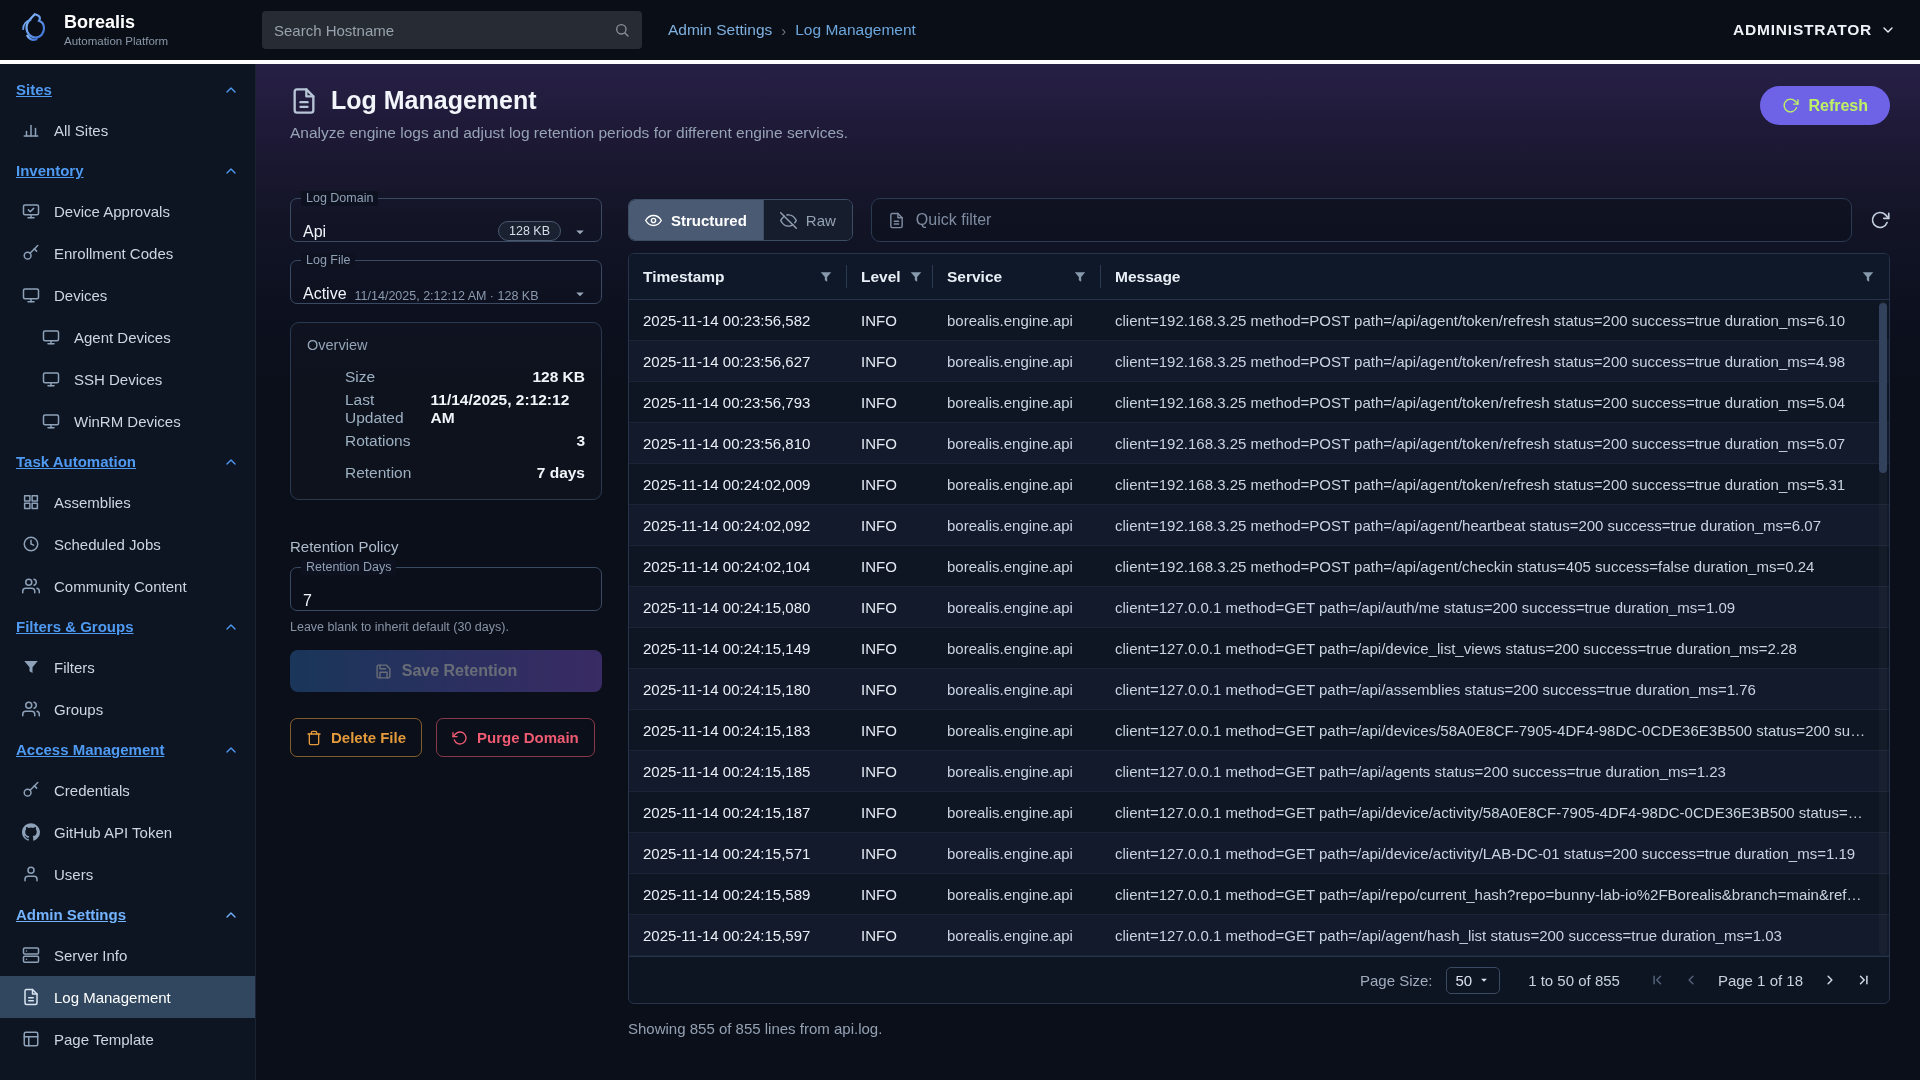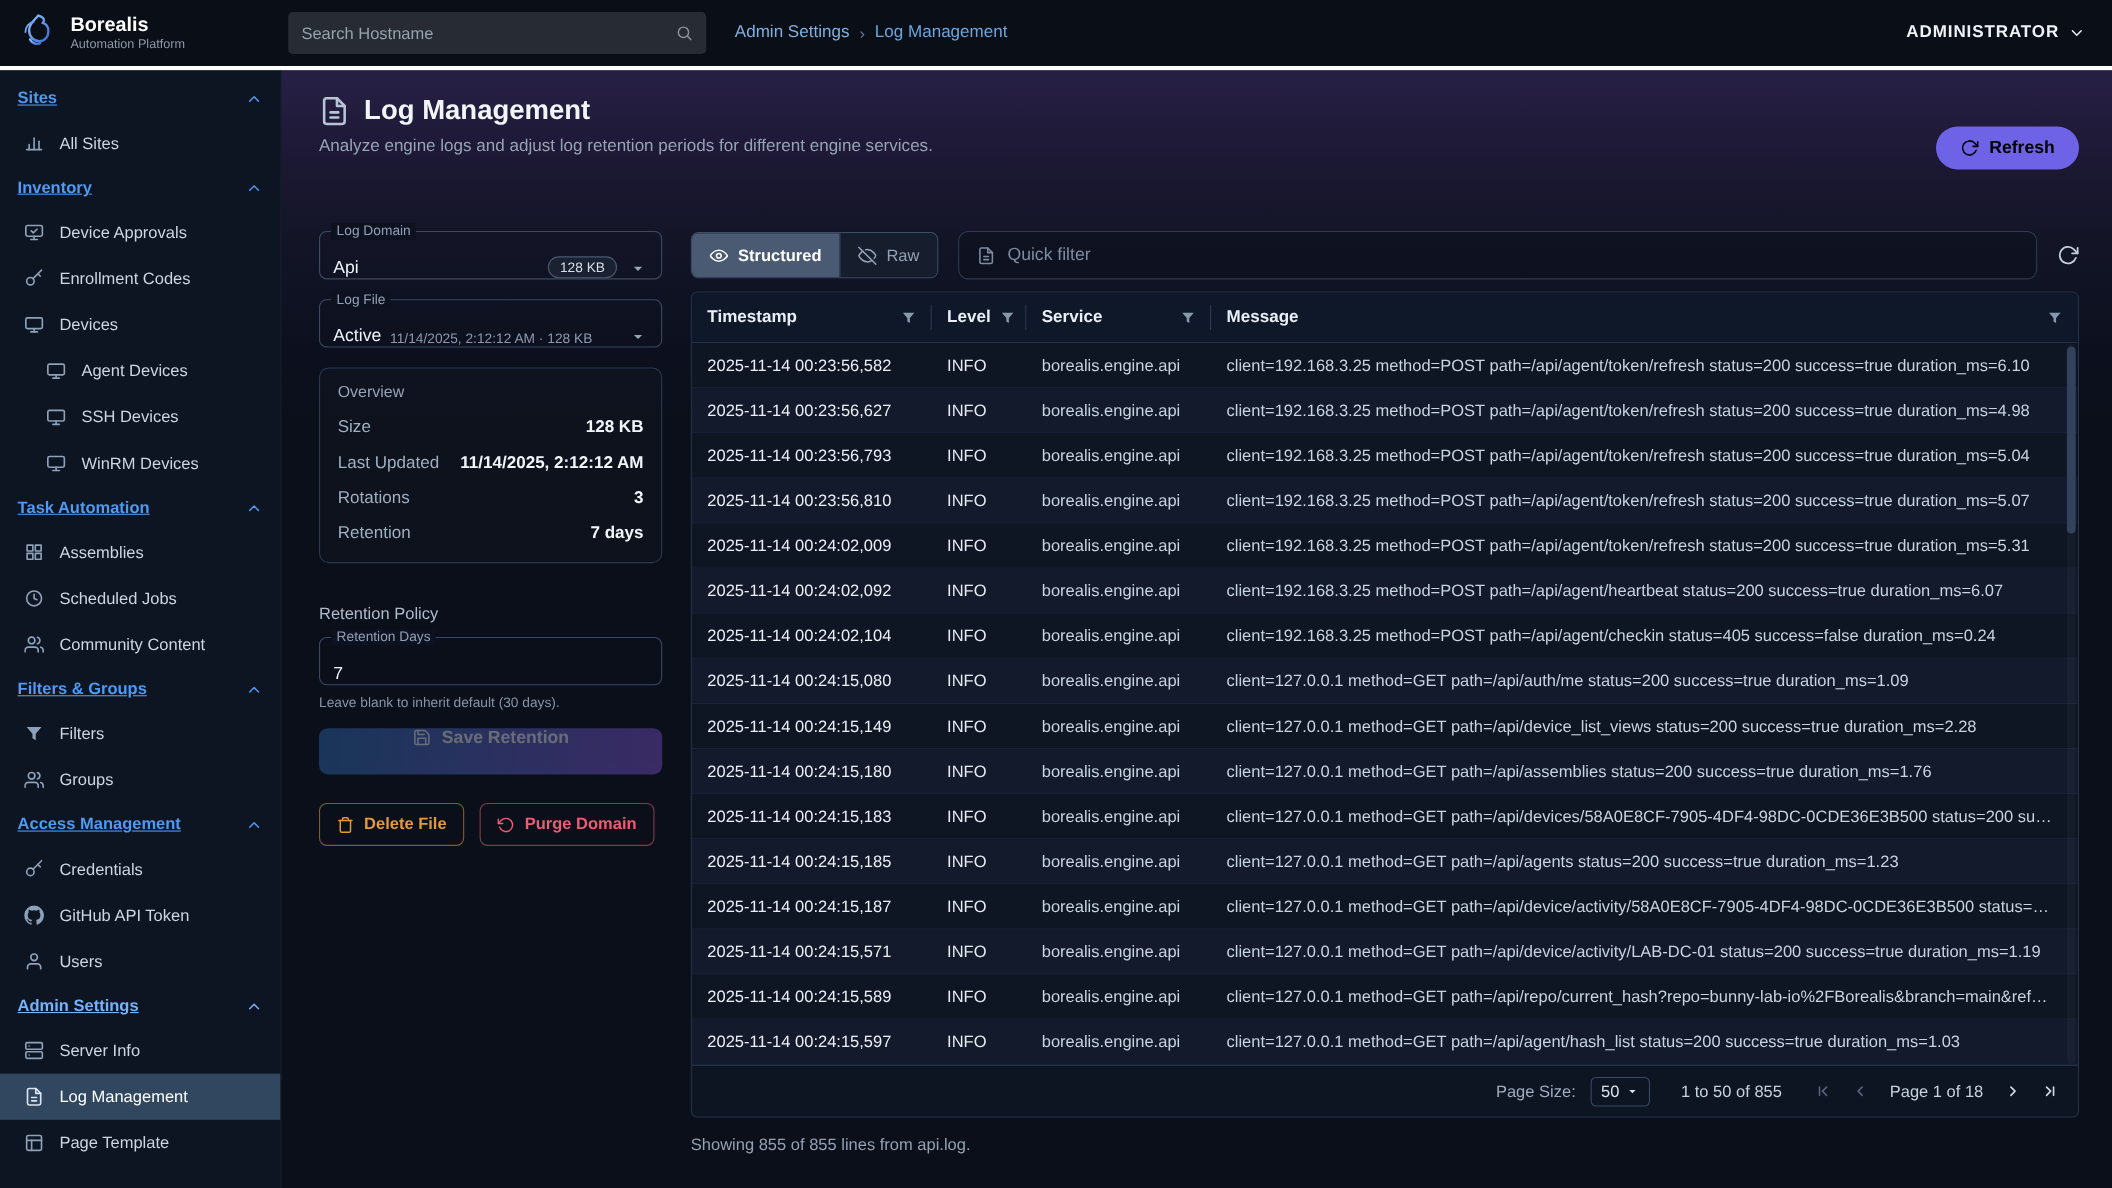--- a/index.html
+++ b/index.html
@@ -43,22 +43,22 @@
   .main { flex:1; min-width:0; display:flex; flex-direction:column;
     background:linear-gradient(180deg,#272046 0px,#1e1936 70px,#131527 150px,#0d1120 230px,#0b0f1a 320px); }
 
   
   .page-header { display:flex; align-items:flex-start; padding:22px 30px 0 34px; }
   .title-row { display:flex; align-items:center; gap:13px; }
   .title-icon { color:#b7c5d6; }
   .page-title { font-size:25px; font-weight:bold; color:#f2f6fa; }
   .page-subtitle { margin-top:9px; font-size:15.5px; color:#96a3b4; }
   .refresh-btn { margin-left:auto; height:39px; padding:0 22px; border-radius:20px; border:none;
-    background:#6e62e6; color:#000000; font-family:inherit; font-size:16px; font-weight:bold;
-    display:flex; align-items:center; gap:9px; cursor:pointer;margin-top:29px; }
+    background:#6e62e6; color:#bef264; font-family:inherit; font-size:16px; font-weight:bold;
+    display:flex; align-items:center; gap:9px; cursor:pointer; }
 
   .content { flex:1; min-height:0; display:flex; gap:26px; padding:56px 30px 0 34px; }
 
   
   .left-panel { width:312px; flex:0 0 312px; }
   .mui-field { position:relative; border:1px solid #3a4a63; border-radius:7px; height:44px;
     display:flex; align-items:flex-end; gap:8px; padding:0 12px; cursor:pointer; }
   .mui-field + .mui-field { margin-top:18px; }
   .mui-label { position:absolute; top:-8px; left:10px; font-size:12.5px; color:#8fa0b5;
     background:#0d1120; padding:0 5px; line-height:1.2; }
@@ -69,28 +69,28 @@
   .chip { margin-left:auto; border:1px solid #4a586f; border-radius:11px; padding:2px 10px;
     font-size:12.5px; color:#d5dde8; background:#1a2231; white-space:nowrap; }
   .caret { color:#9aa7b8; margin-left:2px; flex:none; }
   .mui-field .caret:last-child { margin-left:auto; }
   .mui-field .chip + .caret { margin-left:2px; }
 
   .overview-card { margin-top:18px; border:1px solid #2a3950; border-radius:9px;
     padding:14px 16px 10px; background:rgba(255,255,255,0.015); }
   .overview-title { font-size:14.5px; color:#93a3b6; margin-bottom:8px; }
   .ov-row { display:flex; justify-content:space-between; align-items:center; height:32px; font-size:15.5px; }
-  .ov-label { color:#9db0c2; }
+  .ov-label { color:#9db0c2;margin-left:38px; }
   .ov-value { color:#f0f5fa; font-weight:bold; }
 
   .section-label { font-size:15px; color:#aebccc; margin:38px 0 12px; }
   .hint { font-size:12.5px; color:#8794a6; margin-top:9px; }
   .save-btn { margin-top:16px; height:42px; width:100%; border-radius:8px; border:none;
     background:linear-gradient(90deg,#2f6cb2,#7a52cc); opacity:0.42; color:#e6edf6;
-    font-family:inherit; font-size:16px; font-weight:bold; display:flex; align-items:flex-start;
+    font-family:inherit; font-size:16px; font-weight:bold; display:flex; align-items:center;
     justify-content:center; gap:10px; cursor:default; }
   .danger-row { display:flex; gap:14px; margin-top:26px; }
   .outline-btn { height:39px; padding:0 15px; border-radius:7px; background:transparent;
     display:flex; align-items:center; gap:9px; font-family:inherit; font-size:15px;
     font-weight:bold; cursor:pointer; }
   .delete-btn { color:#e39a3b; border:1px solid rgba(227,154,59,0.55); }
   .purge-btn { color:#ef5b72; border:1px solid rgba(239,91,114,0.55); }
 
   
   .right-panel { flex:1; min-width:0; display:flex; flex-direction:column; }

